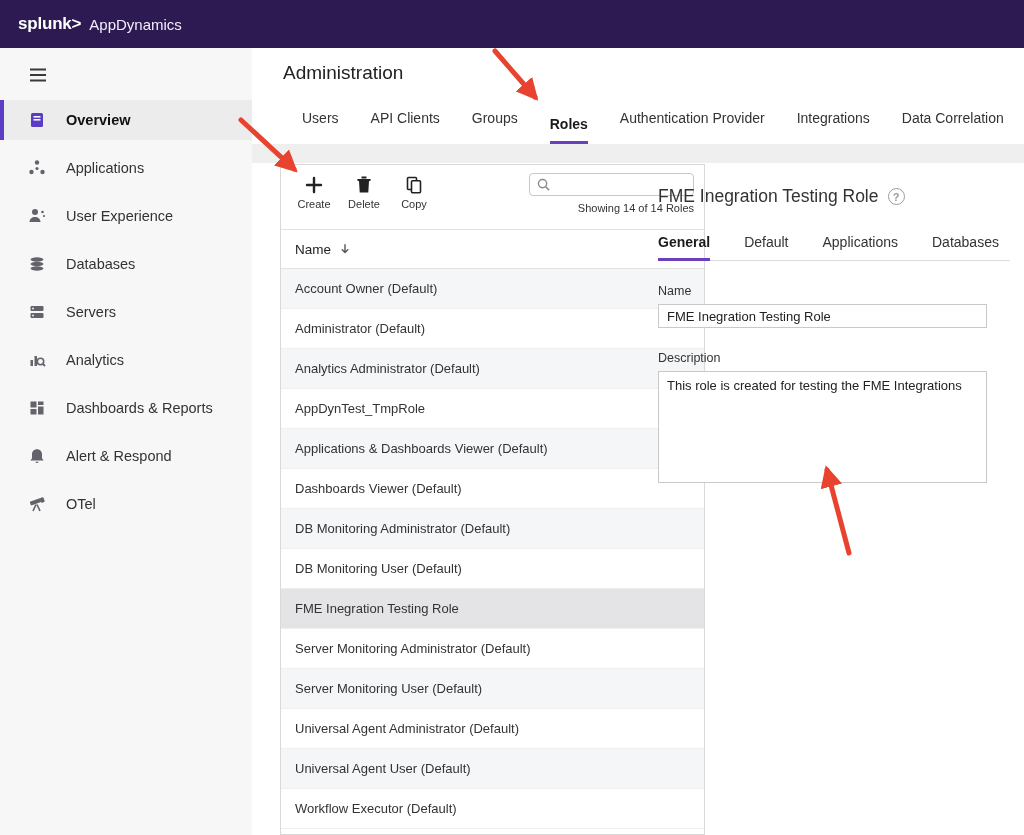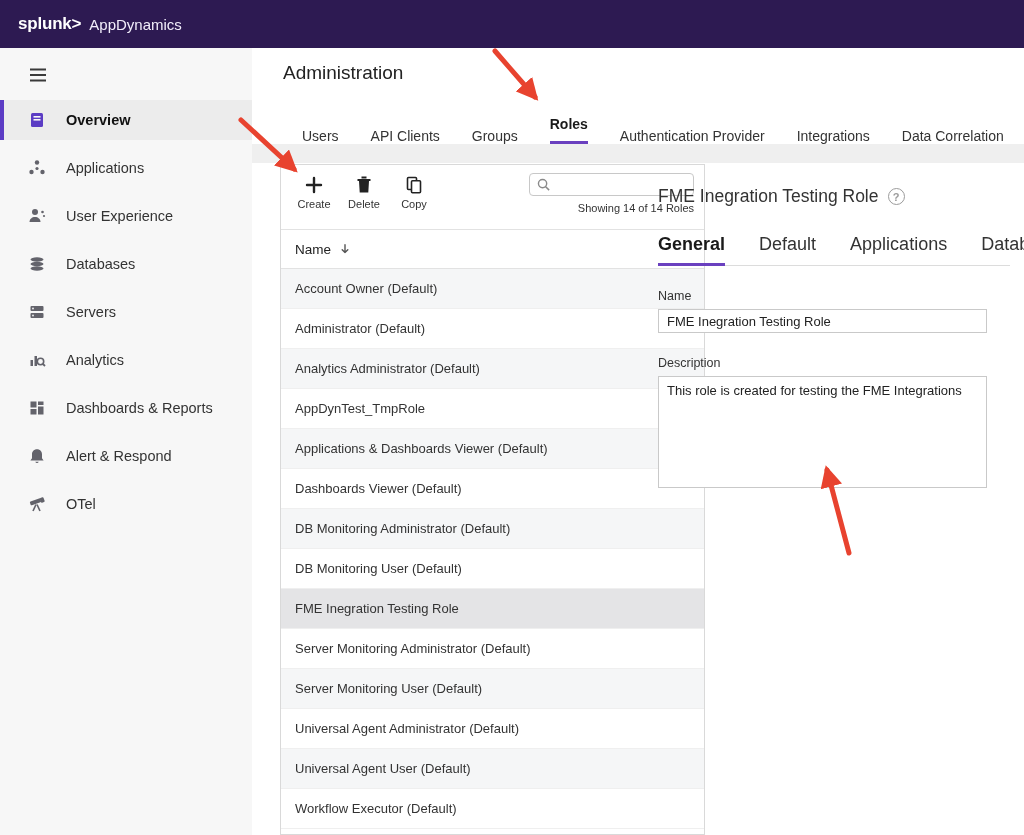--- a/index.html
+++ b/index.html
@@ -22,21 +22,21 @@
   .side-item.active { background:#ececec; border-left:4px solid #5b3cc4; padding-left:24px;}
   .side-item.active .slabel { font-weight:bold; color:#111; }
   .sicon { width:18px; height:18px; display:inline-flex; }
   .sicon svg { width:18px; height:18px; }
   .icon-fill { fill:#63636b; }
   .active .icon-fill { fill:#5b3cc4; }
   
   .admin-title { position:absolute; left:283px; top:62px; font-size:19px; font-weight:500; color:#222;}
   .admin-tabs { position:absolute; left:252px; top:106px; width:772px; height:38px;
     display:flex; align-items:flex-end; padding-left:50px; gap:32px;}
-  .atab { font-size:14px; color:#333; padding-bottom:0; cursor:pointer; white-space:nowrap;}
+  .atab { font-size:14px; color:#333; padding-bottom:18px; cursor:pointer; white-space:nowrap;}
   .atab.active { font-weight:bold; color:#1a1a1a; border-bottom:3px solid #6a40bf; padding-bottom:9px;}
   .gray-band { position:absolute; left:252px; top:144px; width:772px; height:19px; background:#efefef;}
   
   .roles-panel { position:absolute; left:280px; top:164px; width:425px; height:671px;
     background:#fff; border:1px solid #d9d9d9; overflow:hidden;}
   .roles-toolbar { height:64px; display:flex; align-items:flex-start; padding:8px 10px 0 8px;}
   .tool-btn { width:50px; display:flex; flex-direction:column; align-items:center; gap:3px; cursor:pointer; padding-top:2px;}
   .tool-btn svg { width:20px; height:20px; }
   .tool-btn .tlabel { font-size:11px; color:#333; }
   .search-col { margin-left:auto; width:165px; display:flex; flex-direction:column;}
@@ -53,21 +53,21 @@
   .role-row:nth-child(odd) { background:#f5f6f7; }
   .role-row.selected { background:#e4e4e6; }
   
   .detail-panel { position:absolute; left:658px; top:186px; width:352px; }
   .detail-title-row { display:flex; align-items:center; gap:9px; }
   .detail-title { font-size:17.5px; color:#333; }
   .help-icon { width:17px; height:17px; border:1.5px solid #9b9b9b; border-radius:50%;
     color:#9b9b9b; font-size:11px; font-weight:bold; display:flex; align-items:center;
     justify-content:center; cursor:pointer; }
   .detail-tabs { margin-top:27px; display:flex; gap:34px; border-bottom:1px solid #dcdcdc;}
-  .dtab { font-size:18px; color:#333; padding-bottom:10px; cursor:pointer;}
+  .dtab { font-size:14px; color:#333; padding-bottom:10px; cursor:pointer;}
   .dtab.active { font-weight:bold; color:#1a1a1a; border-bottom:3px solid #6a40bf; margin-bottom:-1px; padding-bottom:8px;}
   .field-label { margin-top:23px; font-size:12.5px; color:#333; }
   .name-input { margin-top:6px; width:329px; height:24px; border:1px solid #c9c9c9;
     font-size:13px; color:#222; padding:0 8px; font-family:"Liberation Sans", sans-serif; background:#fff;}
   .desc-area { margin-top:6px; width:329px; height:112px; border:1px solid #c9c9c9;
     font-size:13px; color:#222; padding:6px 8px; resize:none;
     font-family:"Liberation Sans", sans-serif; background:#fff;}
   
   .arrows-overlay { position:absolute; left:0; top:0; width:1024px; height:835px;
     pointer-events:none; z-index:50; }

